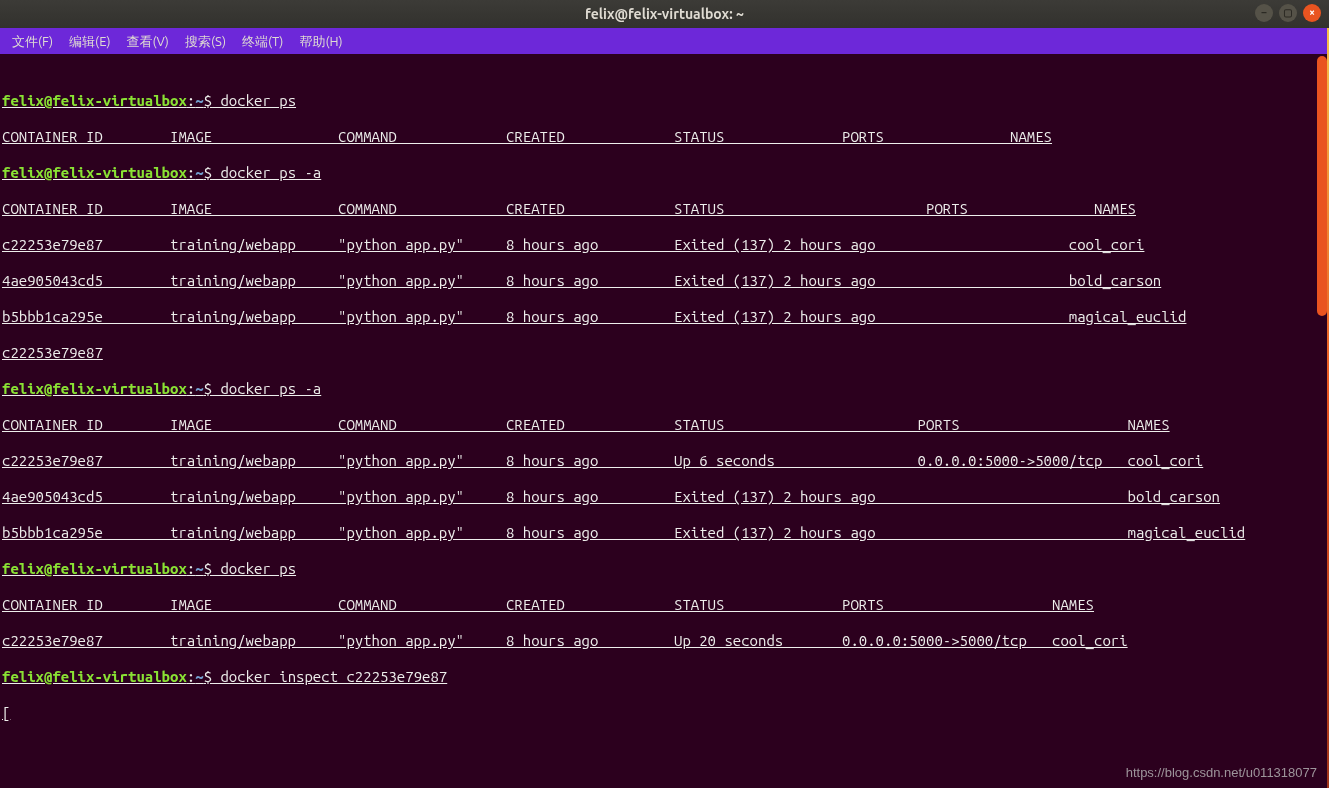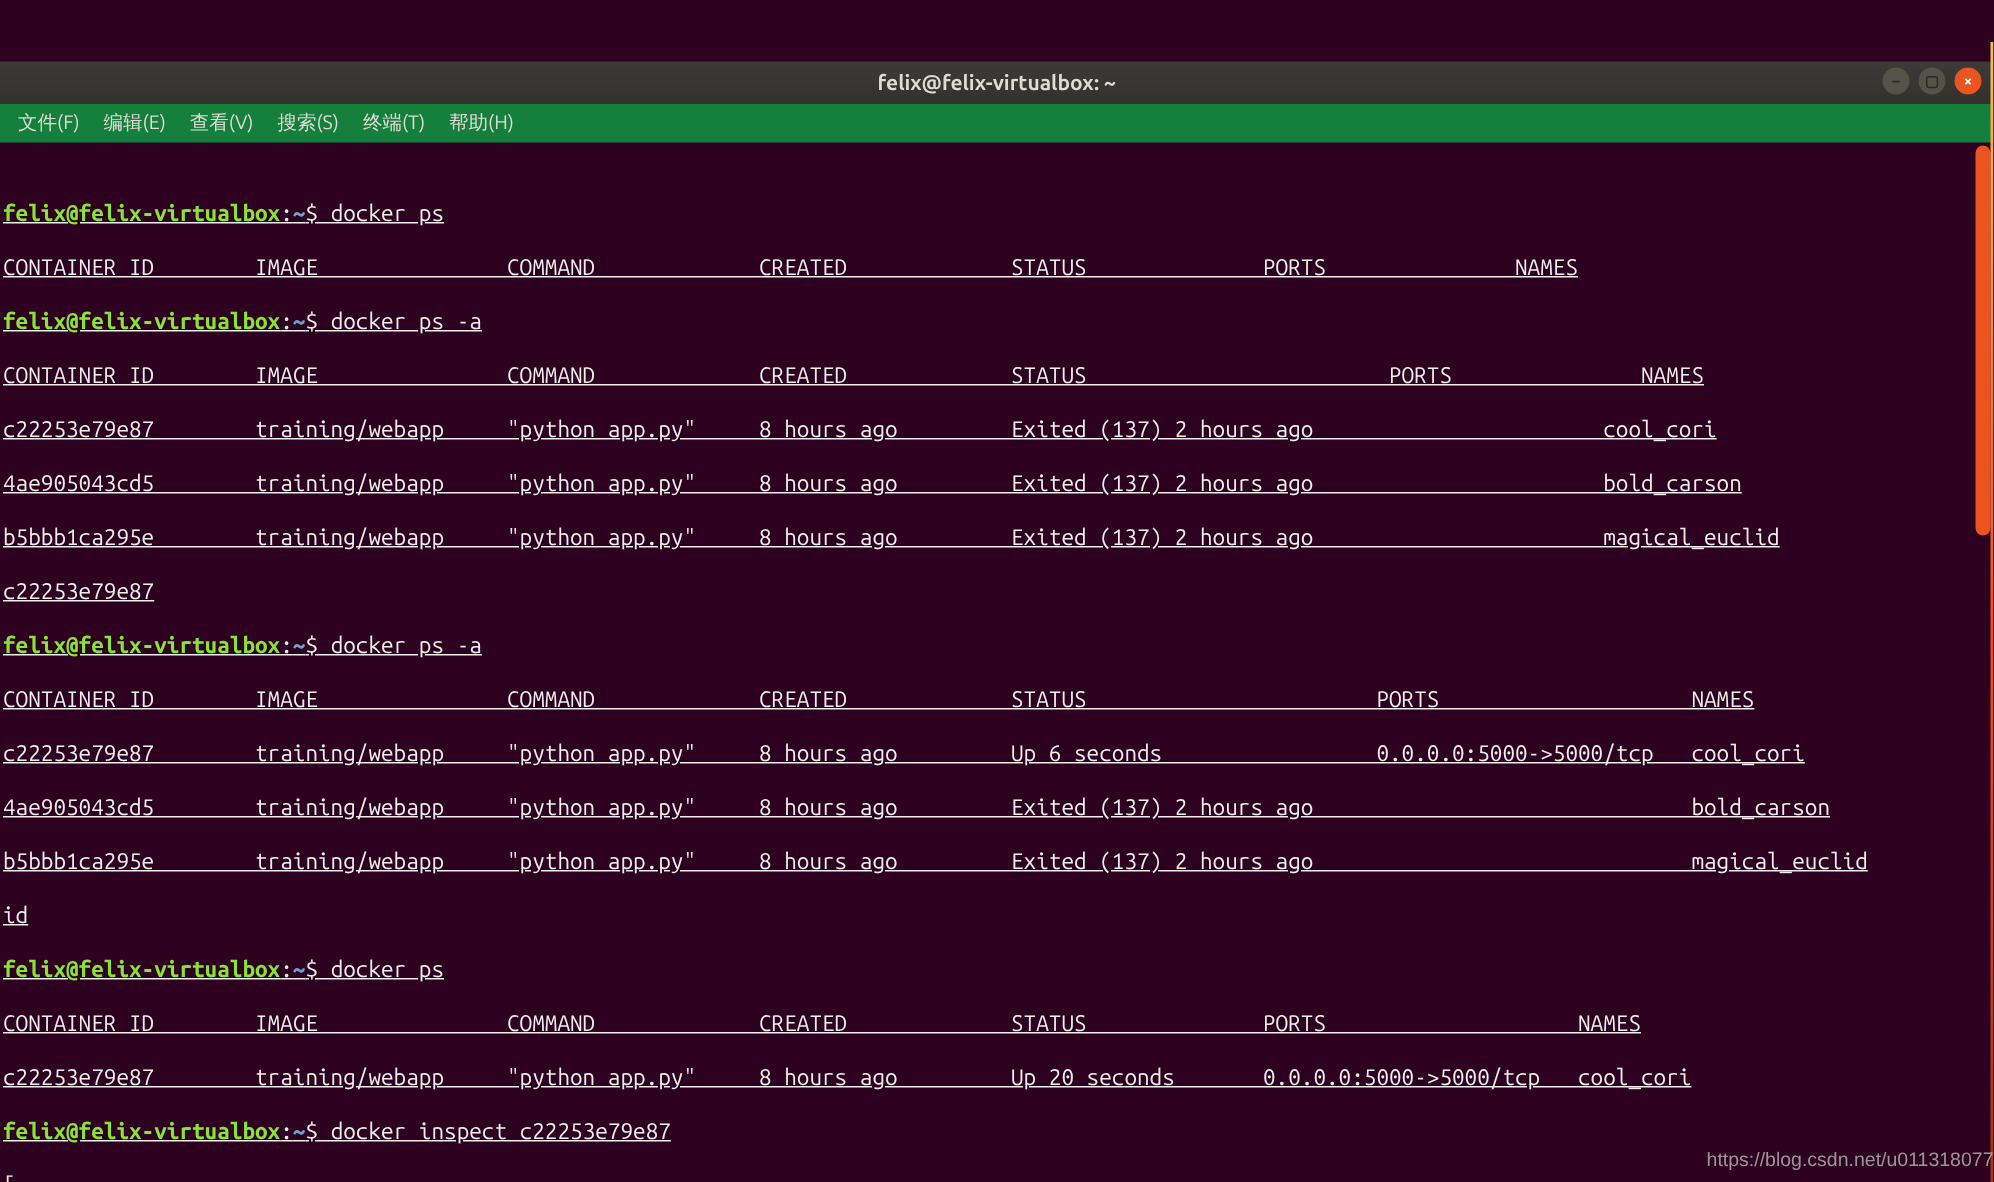--- a/index.html
+++ b/index.html
@@ -18,40 +18,39 @@
     height: 28px;
     background: linear-gradient(to bottom, #3c3b37, #32312d);
     display: flex;
     align-items: center;
     justify-content: center;
     color: #dfdbd2;
     font-family: Ubuntu, sans-serif;
     font-size: 14px;
     font-weight: bold;
     position: relative;
-    margin-top: 41px;
   }
   .window-controls {
     position: absolute;
     right: 8px;
     top: 4px;
     display: flex;
     gap: 6px;
   }
   .wc-btn {
     width: 18px; height: 18px;
     border-radius: 9px;
     background: #555248;
     display: flex; align-items: center; justify-content: center;
     font-size: 10px; color: #2b2923;
   }
   .wc-close { background: #e95420; color: #fff; }
   .menubar {
     height: 26px;
-    background: #15803d;
+    background: #6d28d9;
     display: flex;
     align-items: center;
     padding: 0 6px;
     font-family: Ubuntu, sans-serif;
     font-size: 13px;
     color: #dfdbd2;
     gap: 4px;
   }
   .menubar span { padding: 0 6px; cursor: default; }
   .terminal {
@@ -70,21 +69,21 @@
     height: 260px;
     background: #e95420;
     border-radius: 5px;
   }
   .prompt-user { color: #8ae234; font-weight: bold; }
   .prompt-sep  { color: #eeeeec; }
   .prompt-path { color: #729fcf; font-weight: bold; }
   .line { padding: 0 2px; }
   .watermark {
     position: absolute;
-    right: 0;
+    right: 12px;
     bottom: 6px;
     color: #b9b9b9;
     font-family: sans-serif;
     font-size: 13px;
     opacity: 0.8;
   }
   
   .right-edge {
     position: absolute;
     top: 28px; right: 0; width: 2px; bottom: 0;
@@ -120,21 +119,20 @@
 <div class="line">CONTAINER ID        IMAGE               COMMAND             CREATED             STATUS                        PORTS               NAMES</div>
 <div class="line">c22253e79e87        training/webapp     "python app.py"     8 hours ago         Exited (137) 2 hours ago                       cool_cori</div>
 <div class="line">4ae905043cd5        training/webapp     "python app.py"     8 hours ago         Exited (137) 2 hours ago                       bold_carson</div>
 <div class="line">b5bbb1ca295e        training/webapp     "python app.py"     8 hours ago         Exited (137) 2 hours ago                       magical_euclid</div>
 <div class="line">c22253e79e87</div>
 <div class="line"><span class="prompt-user">felix@felix-virtualbox</span><span class="prompt-sep">:</span><span class="prompt-path">~</span><span>$</span><span> docker ps -a</span></div>
 <div class="line">CONTAINER ID        IMAGE               COMMAND             CREATED             STATUS                       PORTS                    NAMES</div>
 <div class="line">c22253e79e87        training/webapp     "python app.py"     8 hours ago         Up 6 seconds                 0.0.0.0:5000-&gt;5000/tcp   cool_cori</div>
 <div class="line">4ae905043cd5        training/webapp     "python app.py"     8 hours ago         Exited (137) 2 hours ago                              bold_carson</div>
 <div class="line">b5bbb1ca295e        training/webapp     "python app.py"     8 hours ago         Exited (137) 2 hours ago                              magical_euclid</div>
-<div class="line">id</div>
 <div class="line"><span class="prompt-user">felix@felix-virtualbox</span><span class="prompt-sep">:</span><span class="prompt-path">~</span><span>$</span><span> docker ps</span></div>
 <div class="line">CONTAINER ID        IMAGE               COMMAND             CREATED             STATUS              PORTS                    NAMES</div>
 <div class="line">c22253e79e87        training/webapp     "python app.py"     8 hours ago         Up 20 seconds       0.0.0.0:5000-&gt;5000/tcp   cool_cori</div>
 <div class="line"><span class="prompt-user">felix@felix-virtualbox</span><span class="prompt-sep">:</span><span class="prompt-path">~</span><span>$</span><span> docker inspect c22253e79e87</span></div>
 <div id="inspect-block"><div class="line">[</div></div>
 </div>
 
 <div class="right-edge"></div>
 <div class="watermark">https://blog.csdn.net/u011318077</div>
 

